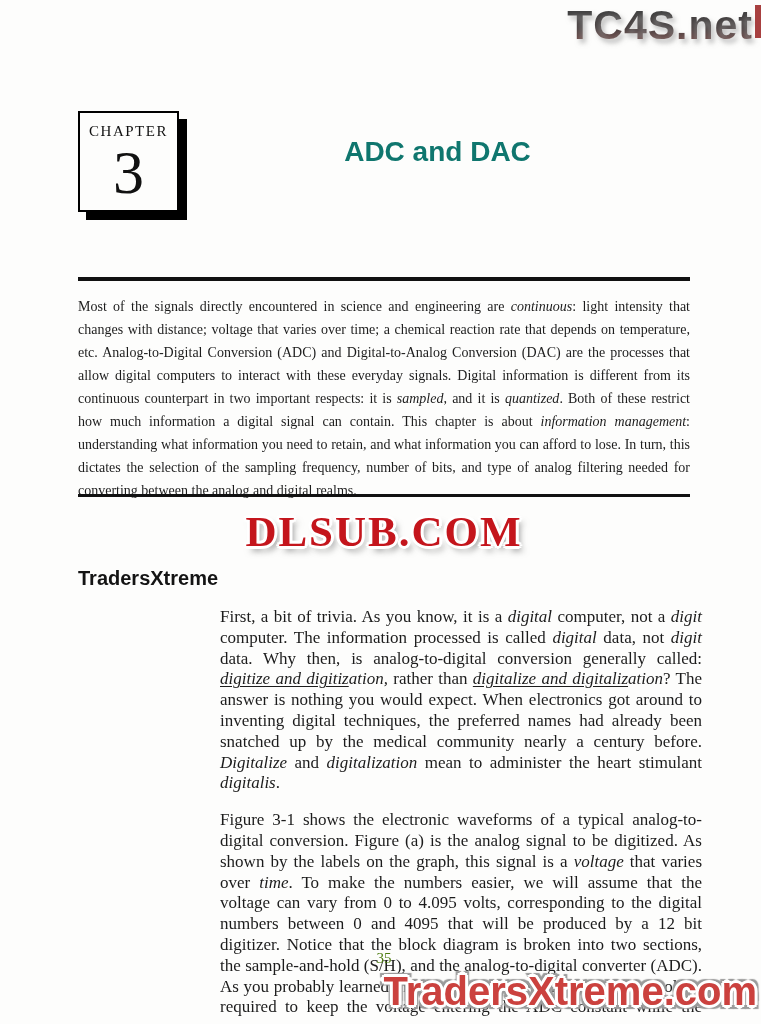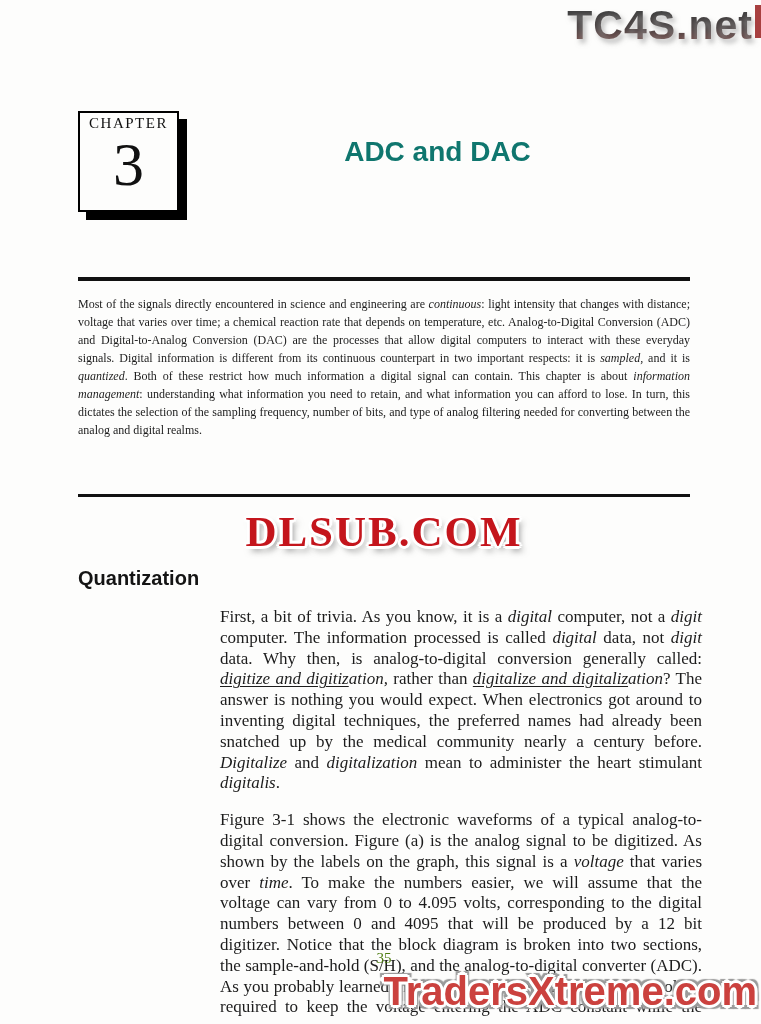--- a/index.html
+++ b/index.html
@@ -44,21 +44,21 @@
     left: 78px;
     top: 111px;
     width: 101px;
     height: 101px;
     background: #fdfdfc;
     border: 2px solid #000;
     box-shadow: 8px 8px 0 0 #000;
     text-align: center;
   }
   .chapter-label {
-    margin-top: 2px;
+    margin-top: 10px;
     font-family: "Liberation Serif", serif;
     font-size: 15px;
     letter-spacing: 1.5px;
     color: #111;
   }
   .chapter-number {
     font-family: "Liberation Serif", serif;
     font-size: 62px;
     line-height: 64px;
     color: #111;
@@ -81,22 +81,22 @@
   .rule { position: absolute; left: 78px; width: 612px; background: #111; }
   .rule-top { top: 277px; height: 4px; }
   .rule-mid { top: 494px; height: 3px; }
 
   
   .intro {
     position: absolute;
     left: 78px;
     top: 295px;
     width: 612px;
-    font-size: 12px;
-    line-height: 18px;
+    font-size: 14px;
+    line-height: 23px;
     text-align: justify;
   }
   .body-col {
     position: absolute;
     left: 220px;
     top: 607px;
     width: 482px;
     font-size: 17px;
     line-height: 20.8px;
   }
@@ -183,21 +183,21 @@
   <div class="doc-title">ADC and DAC</div>
 
   <div class="rule rule-top"></div>
 
   <div class="intro"><span>Most of the signals directly encountered in science and engineering are </span><span class="it">continuous</span><span>:  light intensity that changes with distance; voltage that varies over time; a chemical reaction rate that depends on temperature, etc.  Analog-to-Digital Conversion (ADC) and Digital-to-Analog Conversion (DAC) are the processes that allow digital computers to interact with these everyday signals.  Digital information is different from its continuous counterpart in two important respects: it is </span><span class="it">sampled</span><span>, and it is </span><span class="it">quantized</span><span>.  Both of these restrict how much information a digital signal can contain.  This chapter is about </span><span class="it">information management</span><span>: understanding what information you need to retain, and what information you can afford to lose.   In turn, this dictates the selection of the sampling frequency, number of bits, and type of analog filtering needed for converting between the analog and digital realms.</span></div>
 
   <div class="rule rule-mid"></div>
 
   <div class="dlsub">DLSUB.COM</div>
 
-  <div class="section-heading">Quantization</div>
+  <div class="section-heading">TradersXtreme</div>
 
   <div class="body-col">
     <p><span>First, a bit of trivia.  As you know, it is a </span><span class="it">digital</span><span> computer, not a </span><span class="it">digit</span><span> computer.  The information processed is called </span><span class="it">digital</span><span> data, not </span><span class="it">digit</span><span> data.  Why then, is analog-to-digital conversion generally called: </span><span class="it ul">digitize and digitiz</span><span class="it">ation,</span><span> rather than </span><span class="it ul">digitalize and digitaliz</span><span class="it">ation</span><span>?  The answer is nothing you would expect.  When electronics got around to inventing digital techniques, the preferred names had already been snatched up by the medical community nearly a century before.  </span><span class="it">Digitalize</span><span> and </span><span class="it">digitalization</span><span> mean to administer the heart stimulant </span><span class="it">digitalis</span><span>.</span></p>
     <p class="justify-last"><span>Figure 3-1 shows the electronic waveforms of a typical analog-to-digital conversion.  Figure (a) is the analog signal to be digitized.  As shown by the labels on the graph, this signal is a </span><span class="it">voltage</span><span> that varies over </span><span class="it">time</span><span>.  To make the numbers easier, we will assume that the voltage can vary from 0 to 4.095 volts, corresponding to the digital numbers between 0 and 4095 that will be produced by a 12 bit digitizer.  Notice that the block diagram is broken into two sections, the sample-and-hold (S/H), and the analog-to-digital converter (ADC).  As you probably learned in electronics classes, the sample-and-hold is required to keep the voltage entering the ADC constant while the</span></p>
   </div>
 
   <div class="page-number">35</div>
 
   <div class="tradersx">TradersXtreme.com</div>
 

